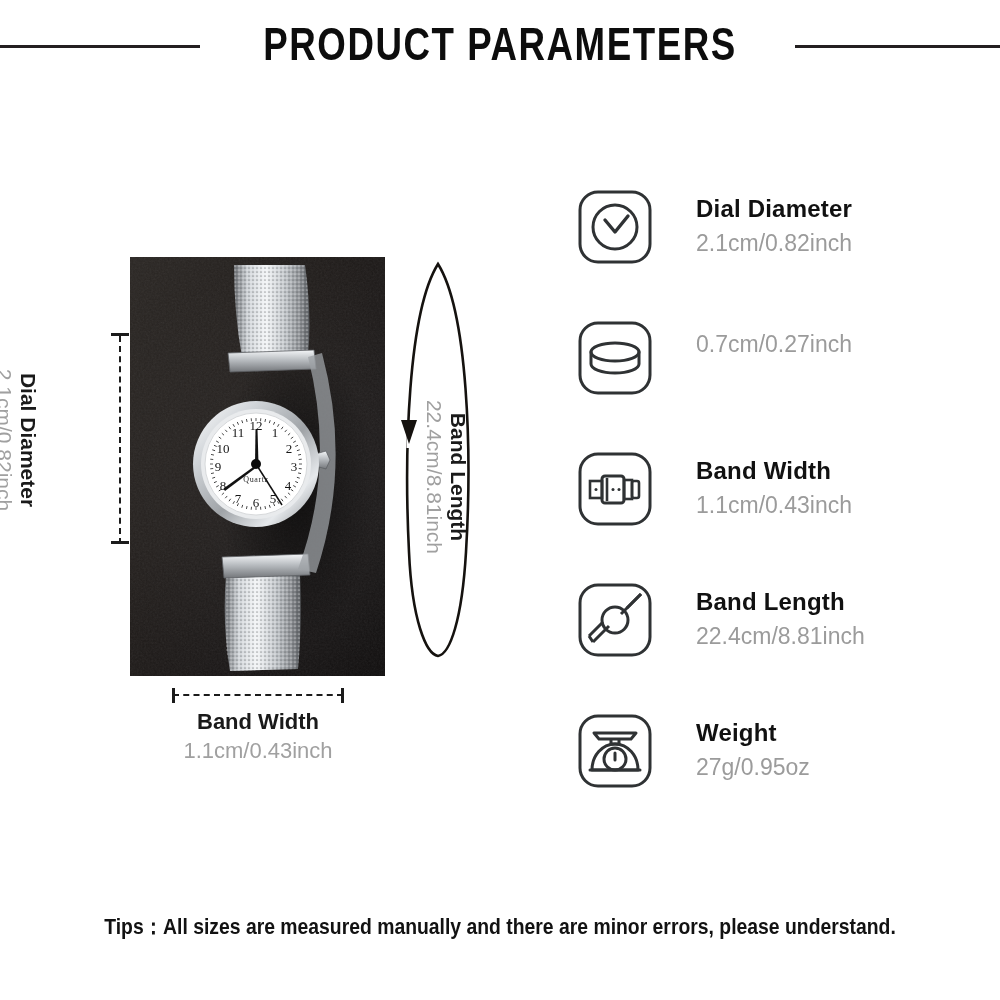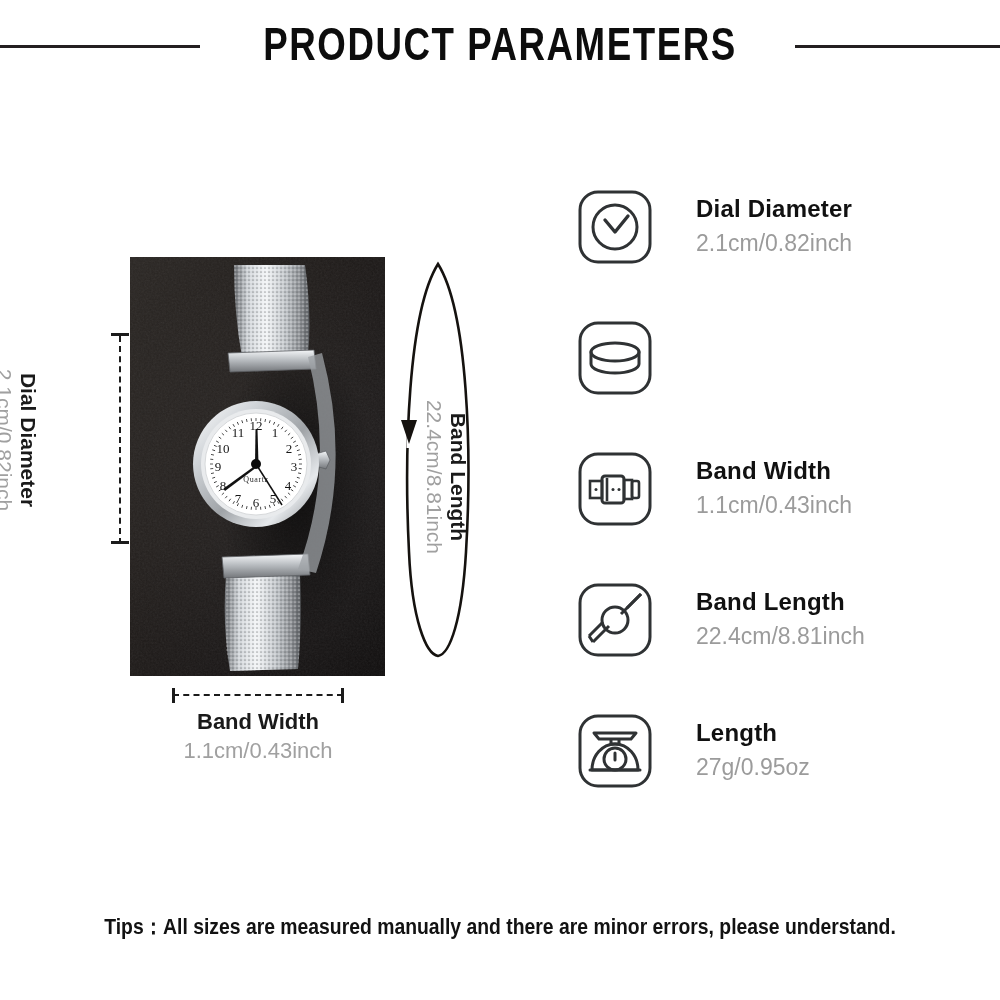--- a/index.html
+++ b/index.html
@@ -456,20 +456,21 @@
 
   <div class="spec-row">
     <div class="spec-icon">
       <svg width="78" height="78" viewBox="0 0 78 78">
         <rect x="4" y="4" width="70" height="70" rx="18" fill="none" stroke="#2f3234" stroke-width="3"></rect>
         <ellipse cx="39" cy="33" rx="24" ry="9" fill="none" stroke="#2f3234" stroke-width="3"></ellipse>
         <path d="M15 33 L15 45 A24 9 0 0 0 63 45 L63 33" fill="none" stroke="#2f3234" stroke-width="3" stroke-linecap="round"></path>
       </svg>
     </div>
     <div class="spec-text">
+      <div class="spec-value">0.7cm/0.27inch</div>
     </div>
   </div>
 
   <div class="spec-row">
     <div class="spec-icon">
       <svg width="78" height="78" viewBox="0 0 78 78">
         <rect x="4" y="4" width="70" height="70" rx="18" fill="none" stroke="#2f3234" stroke-width="3"></rect>
         <rect x="14" y="31" width="12" height="17" fill="none" stroke="#2f3234" stroke-width="2.6"></rect>
         <rect x="26" y="26" width="22" height="27" rx="3" fill="none" stroke="#2f3234" stroke-width="3"></rect>
         <rect x="48" y="30" width="8" height="19" fill="none" stroke="#2f3234" stroke-width="2.6"></rect>
@@ -508,20 +509,20 @@
         <rect x="4" y="4" width="70" height="70" rx="18" fill="none" stroke="#2f3234" stroke-width="3"></rect>
         <path d="M18 21 L60 21 L55 27 L23 27 Z" fill="none" stroke="#2f3234" stroke-width="3" stroke-linejoin="round"></path>
         <path d="M35 27 L35 32 L43 32 L43 27" fill="none" stroke="#2f3234" stroke-width="3"></path>
         <path d="M16 58 A23 26 0 0 1 62 58 Z" fill="none" stroke="#2f3234" stroke-width="3" stroke-linejoin="round"></path>
         <line x1="14" y1="58" x2="64" y2="58" stroke="#2f3234" stroke-width="3" stroke-linecap="round"></line>
         <circle cx="39" cy="47" r="11" fill="none" stroke="#2f3234" stroke-width="3"></circle>
         <line x1="39" y1="41" x2="39" y2="48" stroke="#2f3234" stroke-width="3" stroke-linecap="round"></line>
       </svg>
     </div>
     <div class="spec-text">
-      <div class="spec-label">Length</div>
+      <div class="spec-label">Weight</div>
       <div class="spec-value">27g/0.95oz</div>
     </div>
   </div>
 
 </div>
 
 <div id="footer-tip">Tips：All sizes are measured manually and there are minor errors, please understand.</div>
 
 </body></html>

